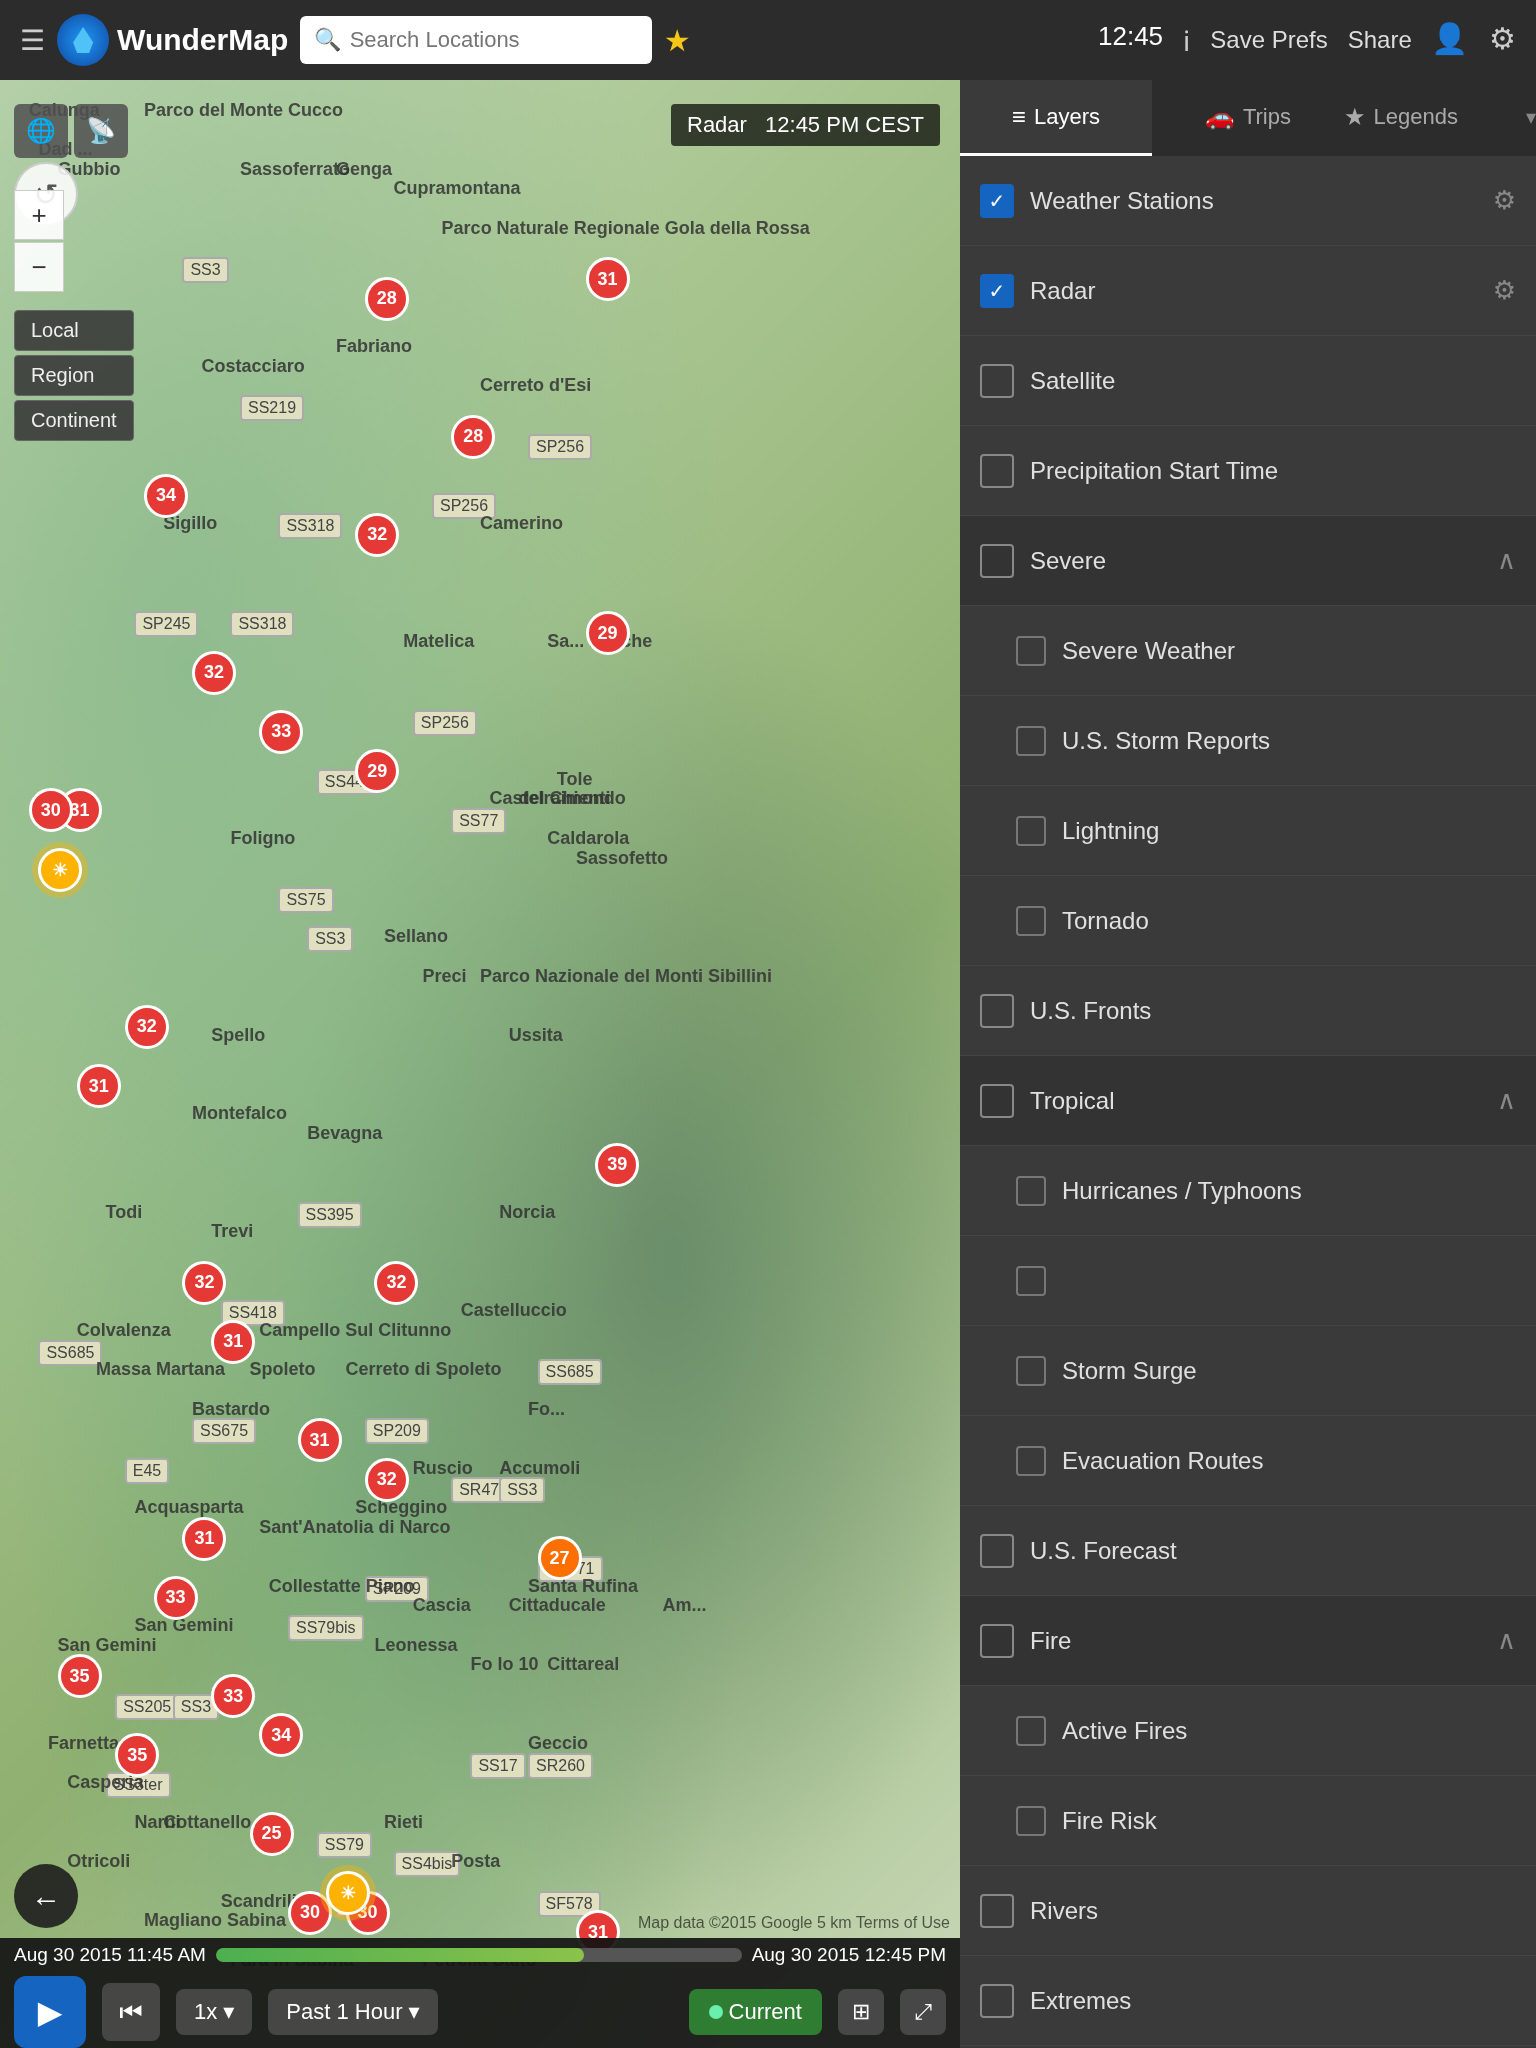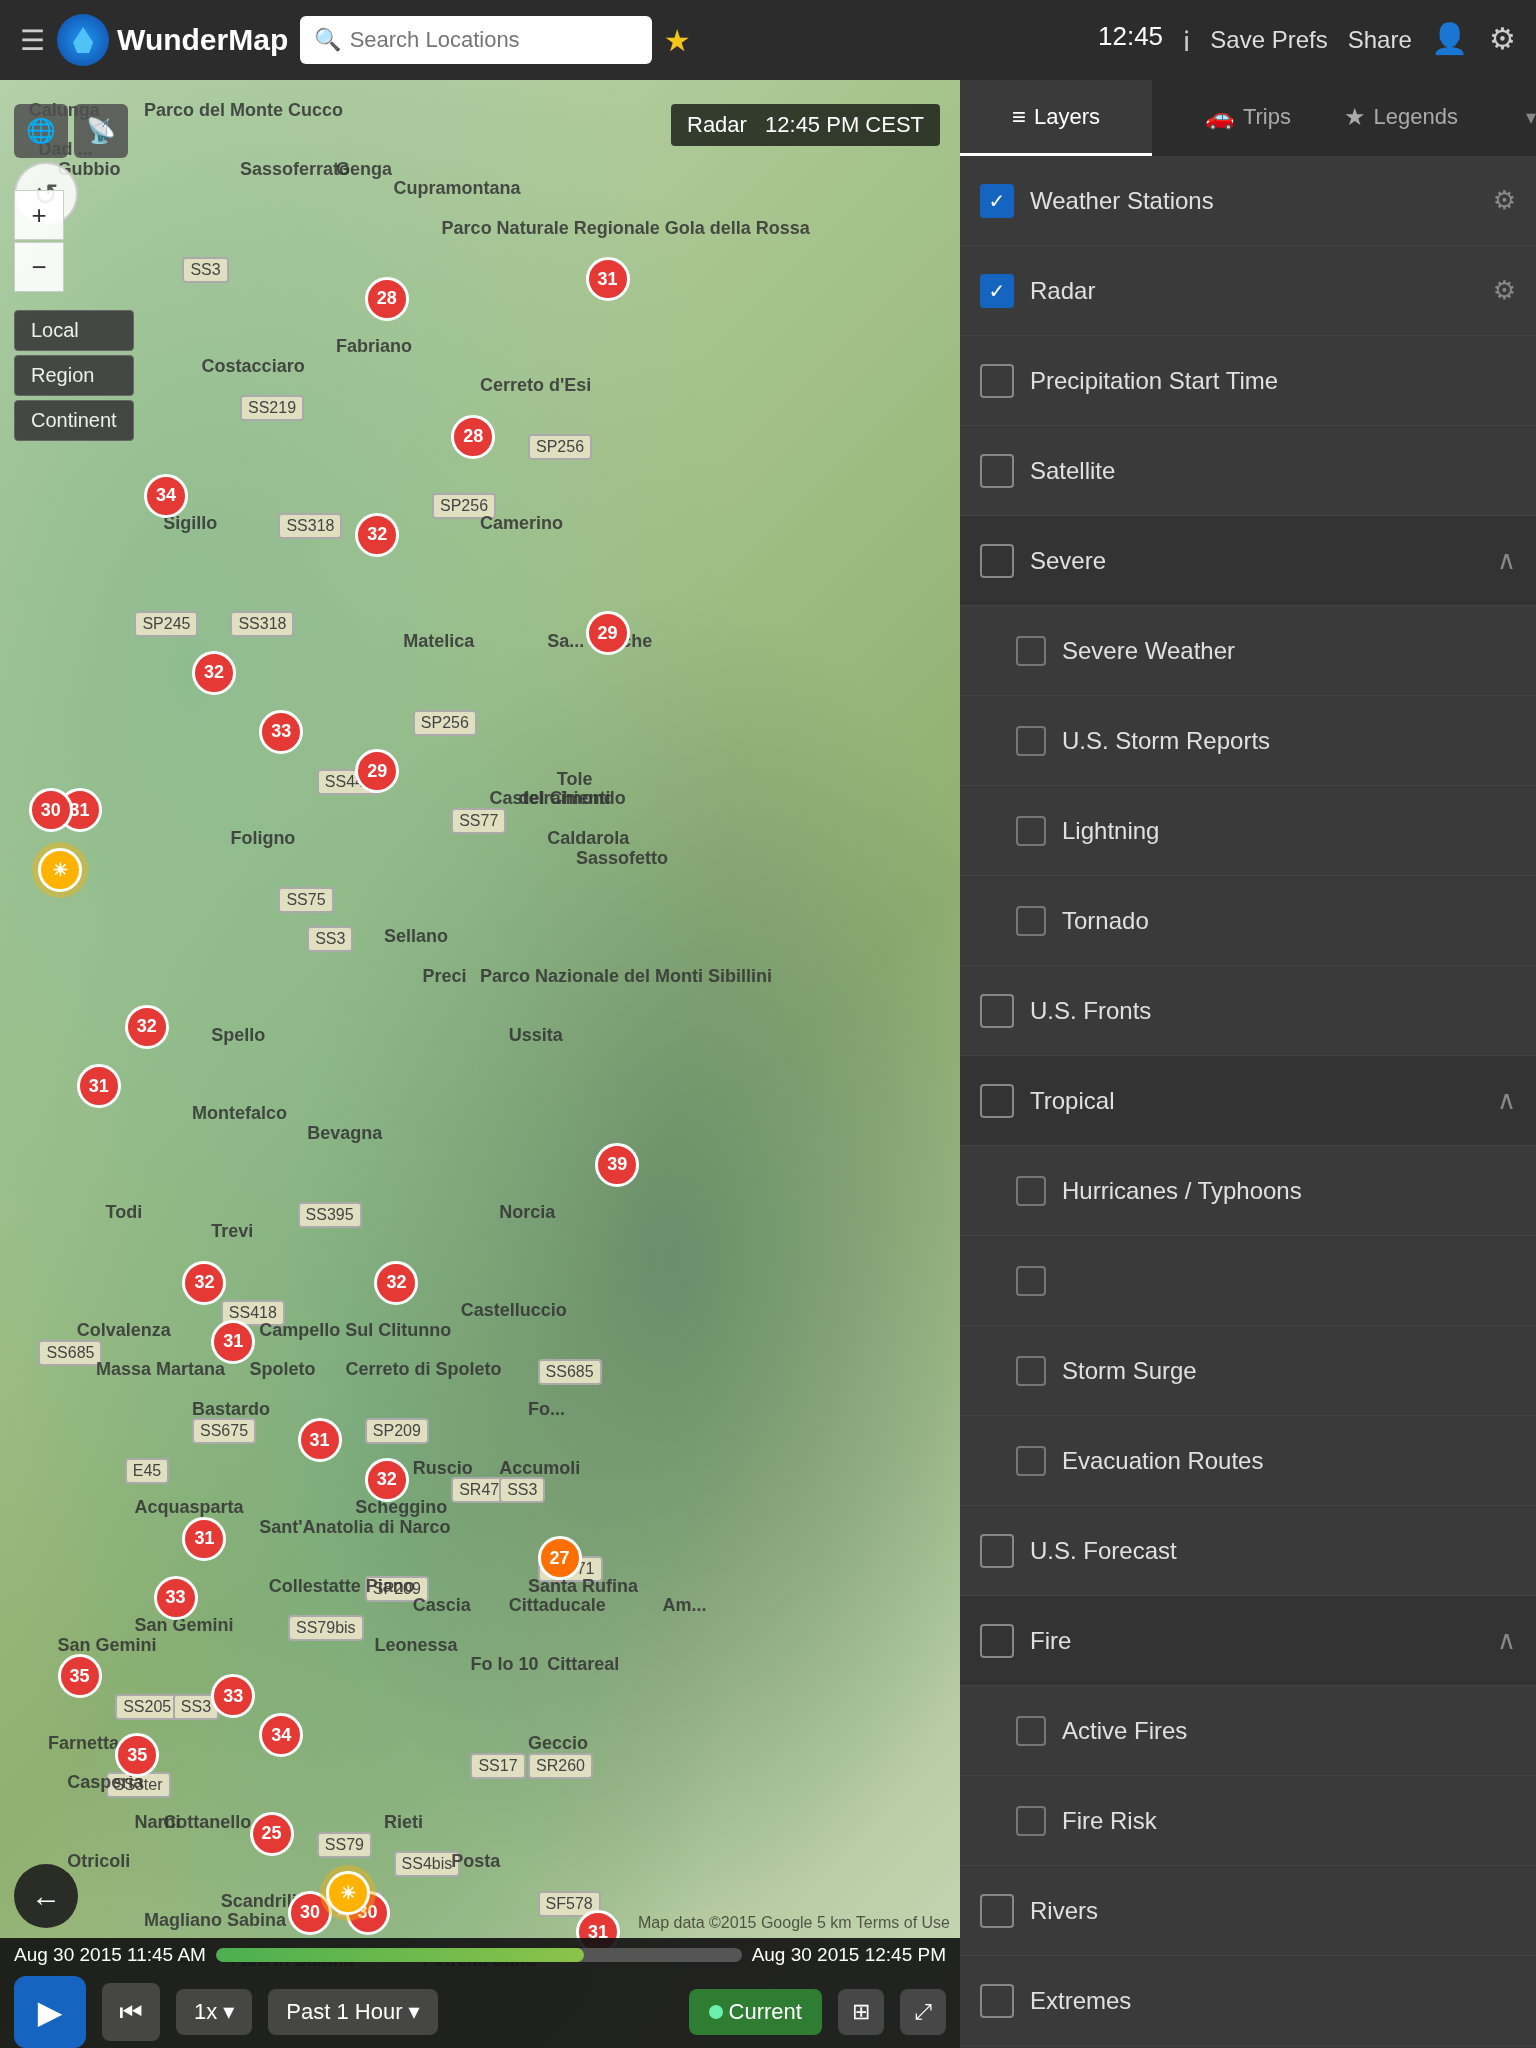--- a/index.html
+++ b/index.html
@@ -695,26 +695,26 @@
       </div>
 
       <div class="layer-row">
         <div class="checkbox checked"></div>
         <span class="layer-label">Radar</span>
         <span class="layer-gear">⚙</span>
       </div>
 
       <div class="layer-row">
         <div class="checkbox"></div>
-        <span class="layer-label">Precipitation Start Time</span>
+        <span class="layer-label">Satellite</span>
       </div>
 
       <div class="layer-row">
         <div class="checkbox"></div>
-        <span class="layer-label">Satellite</span>
+        <span class="layer-label">Precipitation Start Time</span>
       </div>
 
       <div class="layer-row section-header">
         <div class="checkbox"></div>
         <span class="layer-label">Severe</span>
         <span class="layer-chevron">∧</span>
       </div>
 
       <div class="layer-row sub">
         <div class="sub-checkbox"></div>

